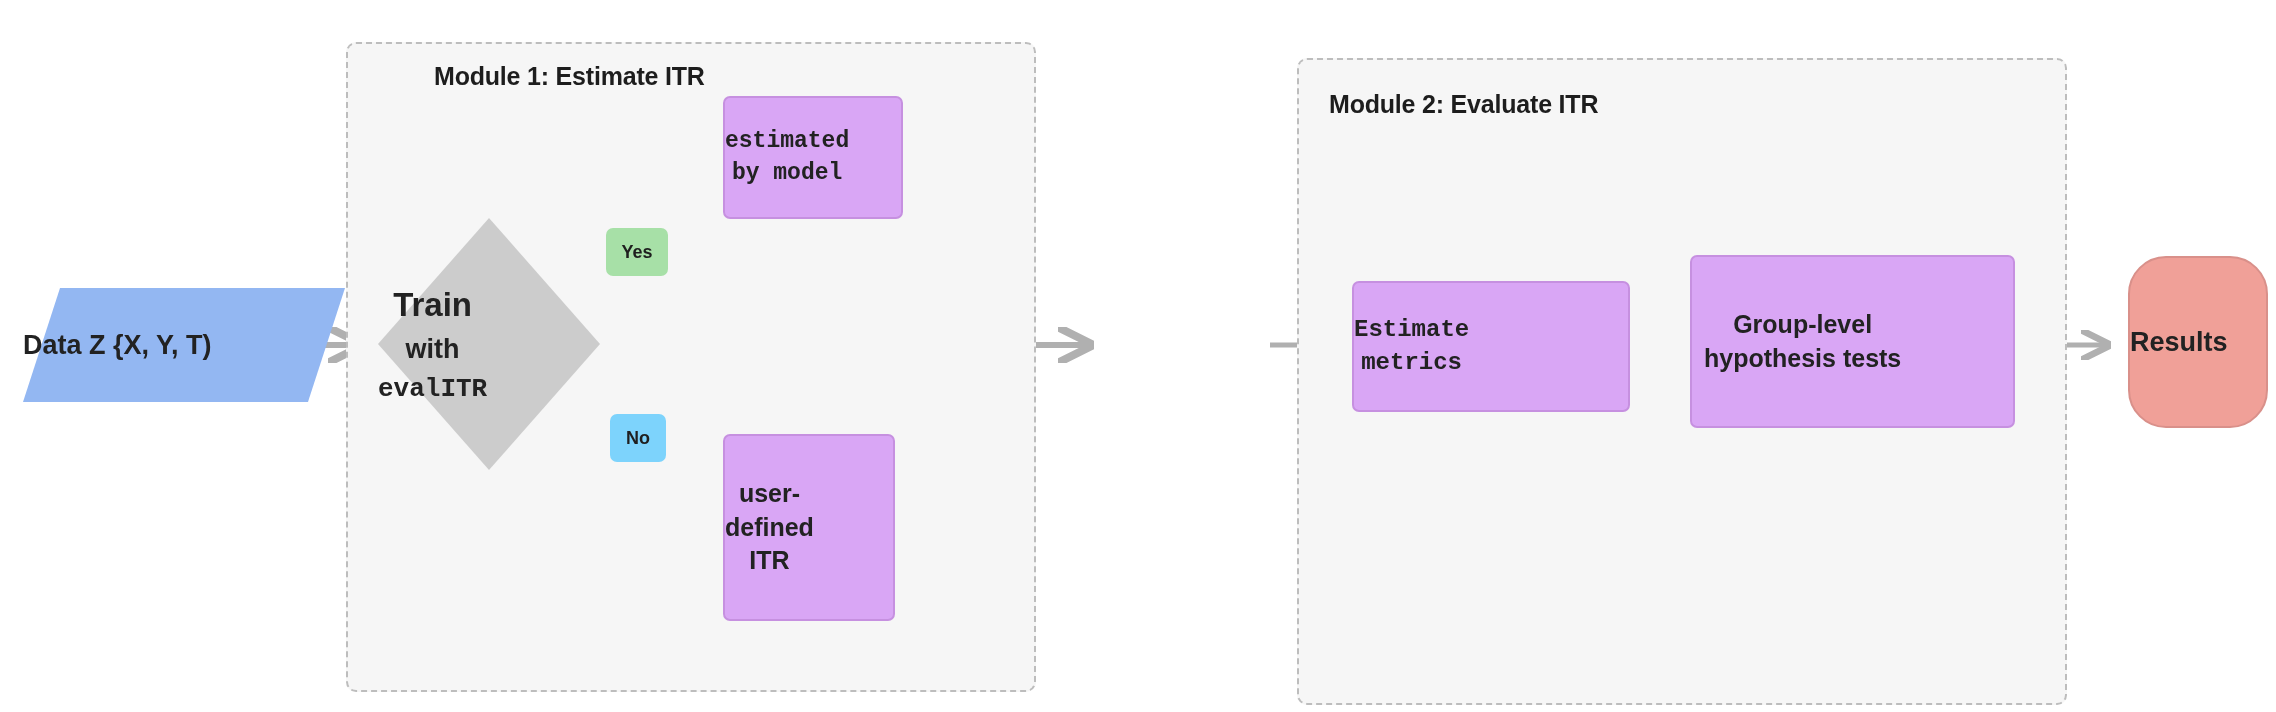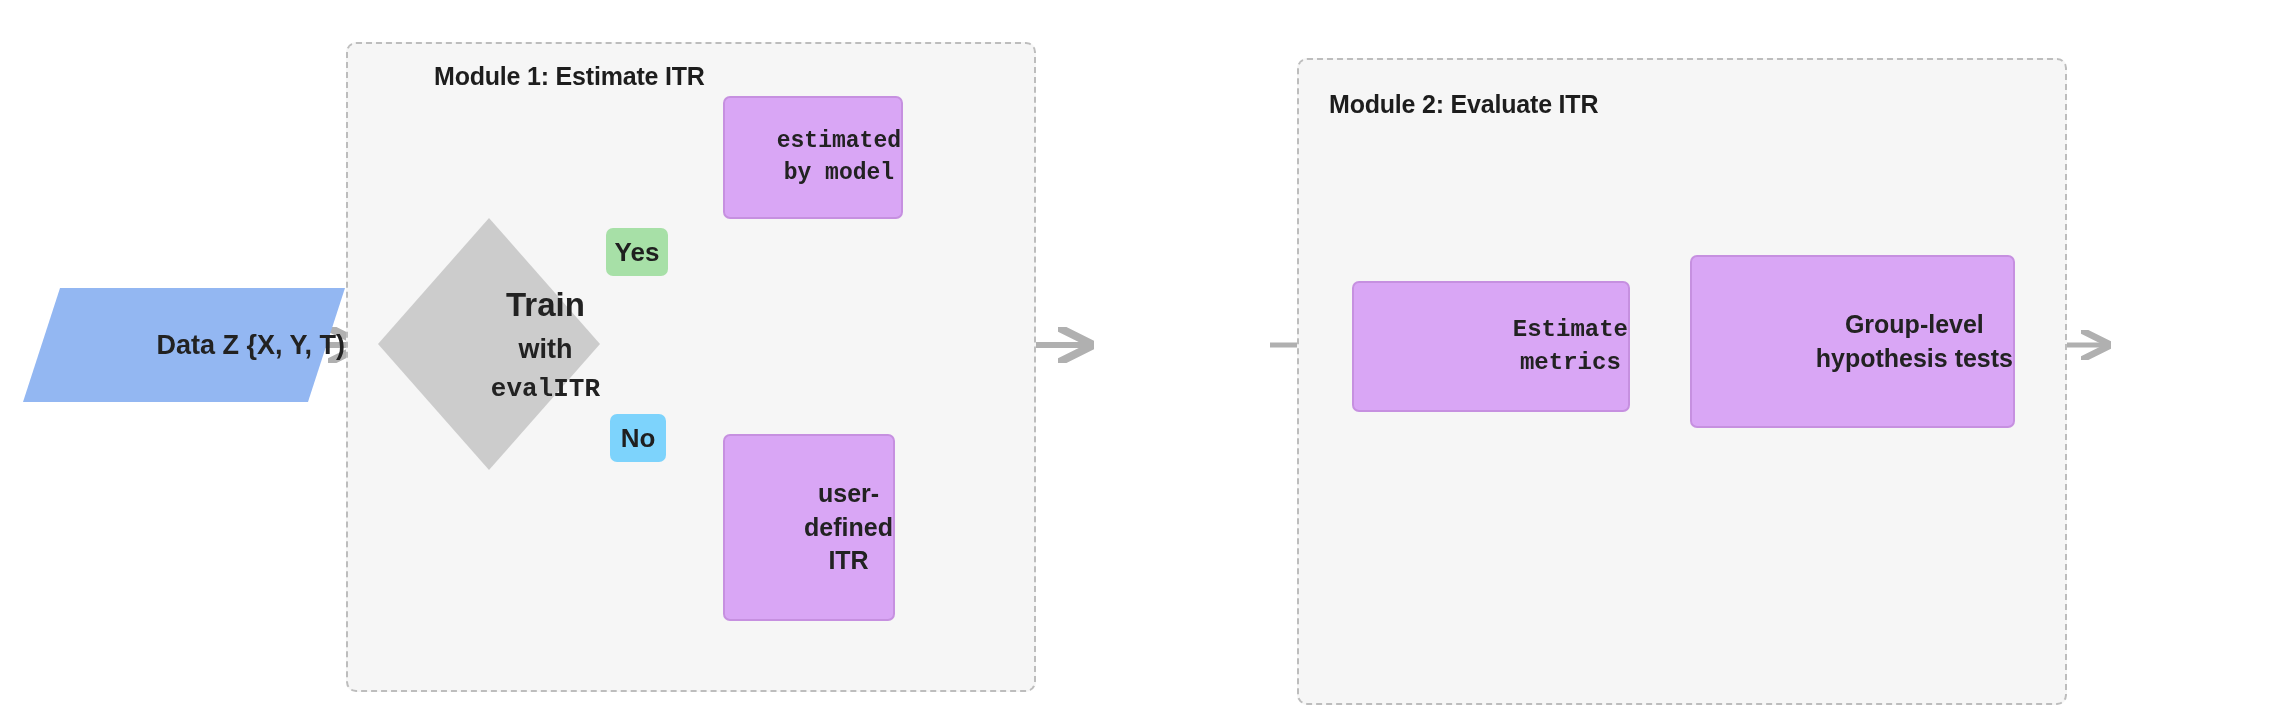--- a/index.html
+++ b/index.html
@@ -35,21 +35,21 @@
     color: #1d1d1d;
     white-space: nowrap;
     letter-spacing: -0.2px;
   }
 
   
   .node {
     position: absolute;
     display: flex;
     align-items: center;
-    justify-content: flex-end;
+    justify-content: flex-start;
     text-align: center;
     color: #222222;
   }
   .node .label {
     line-height: 1.35;
     white-space: pre-line;
   }
   .sans   { font-family: "Liberation Sans", sans-serif; font-weight: bold; }
   .mono   { font-family: "Liberation Mono", monospace; font-weight: normal; }
   .para-data {
@@ -82,21 +82,21 @@
     border-radius: 38px;
   }
 
   
   .badge {
     position: absolute;
     display: flex;
     align-items: center;
     justify-content: center;
     font-weight: bold;
-    font-size: 26px;
+    font-size: 18px;
     color: #1f1f1f;
     border-radius: 7px;
     z-index: 6;
   }
   .badge-yes { background: #a7e0a7; }
   .badge-no  { background: #7dd3fc; }
 </style>
 </head>
 <body>
 
@@ -171,14 +171,17 @@
   <div class="node proc" style="left:1352px; top:281px; width:278px; height:131px;">
     <div class="label mono" style="font-size:24px; font-weight:bold;">Estimate
 metrics</div>
   </div>
 
   <div class="node proc" style="left:1690px; top:255px; width:325px; height:173px;padding-left:12px;">
     <div class="label sans" style="font-size:25px;">Group-level
 hypothesis tests</div>
   </div>
 
+  <div class="node term" style="left:2128px; top:256px; width:140px; height:172px;">
+    <div class="label sans" style="font-size:27px;">Results</div>
+  </div>
 
 </div>
 
 </body></html>

